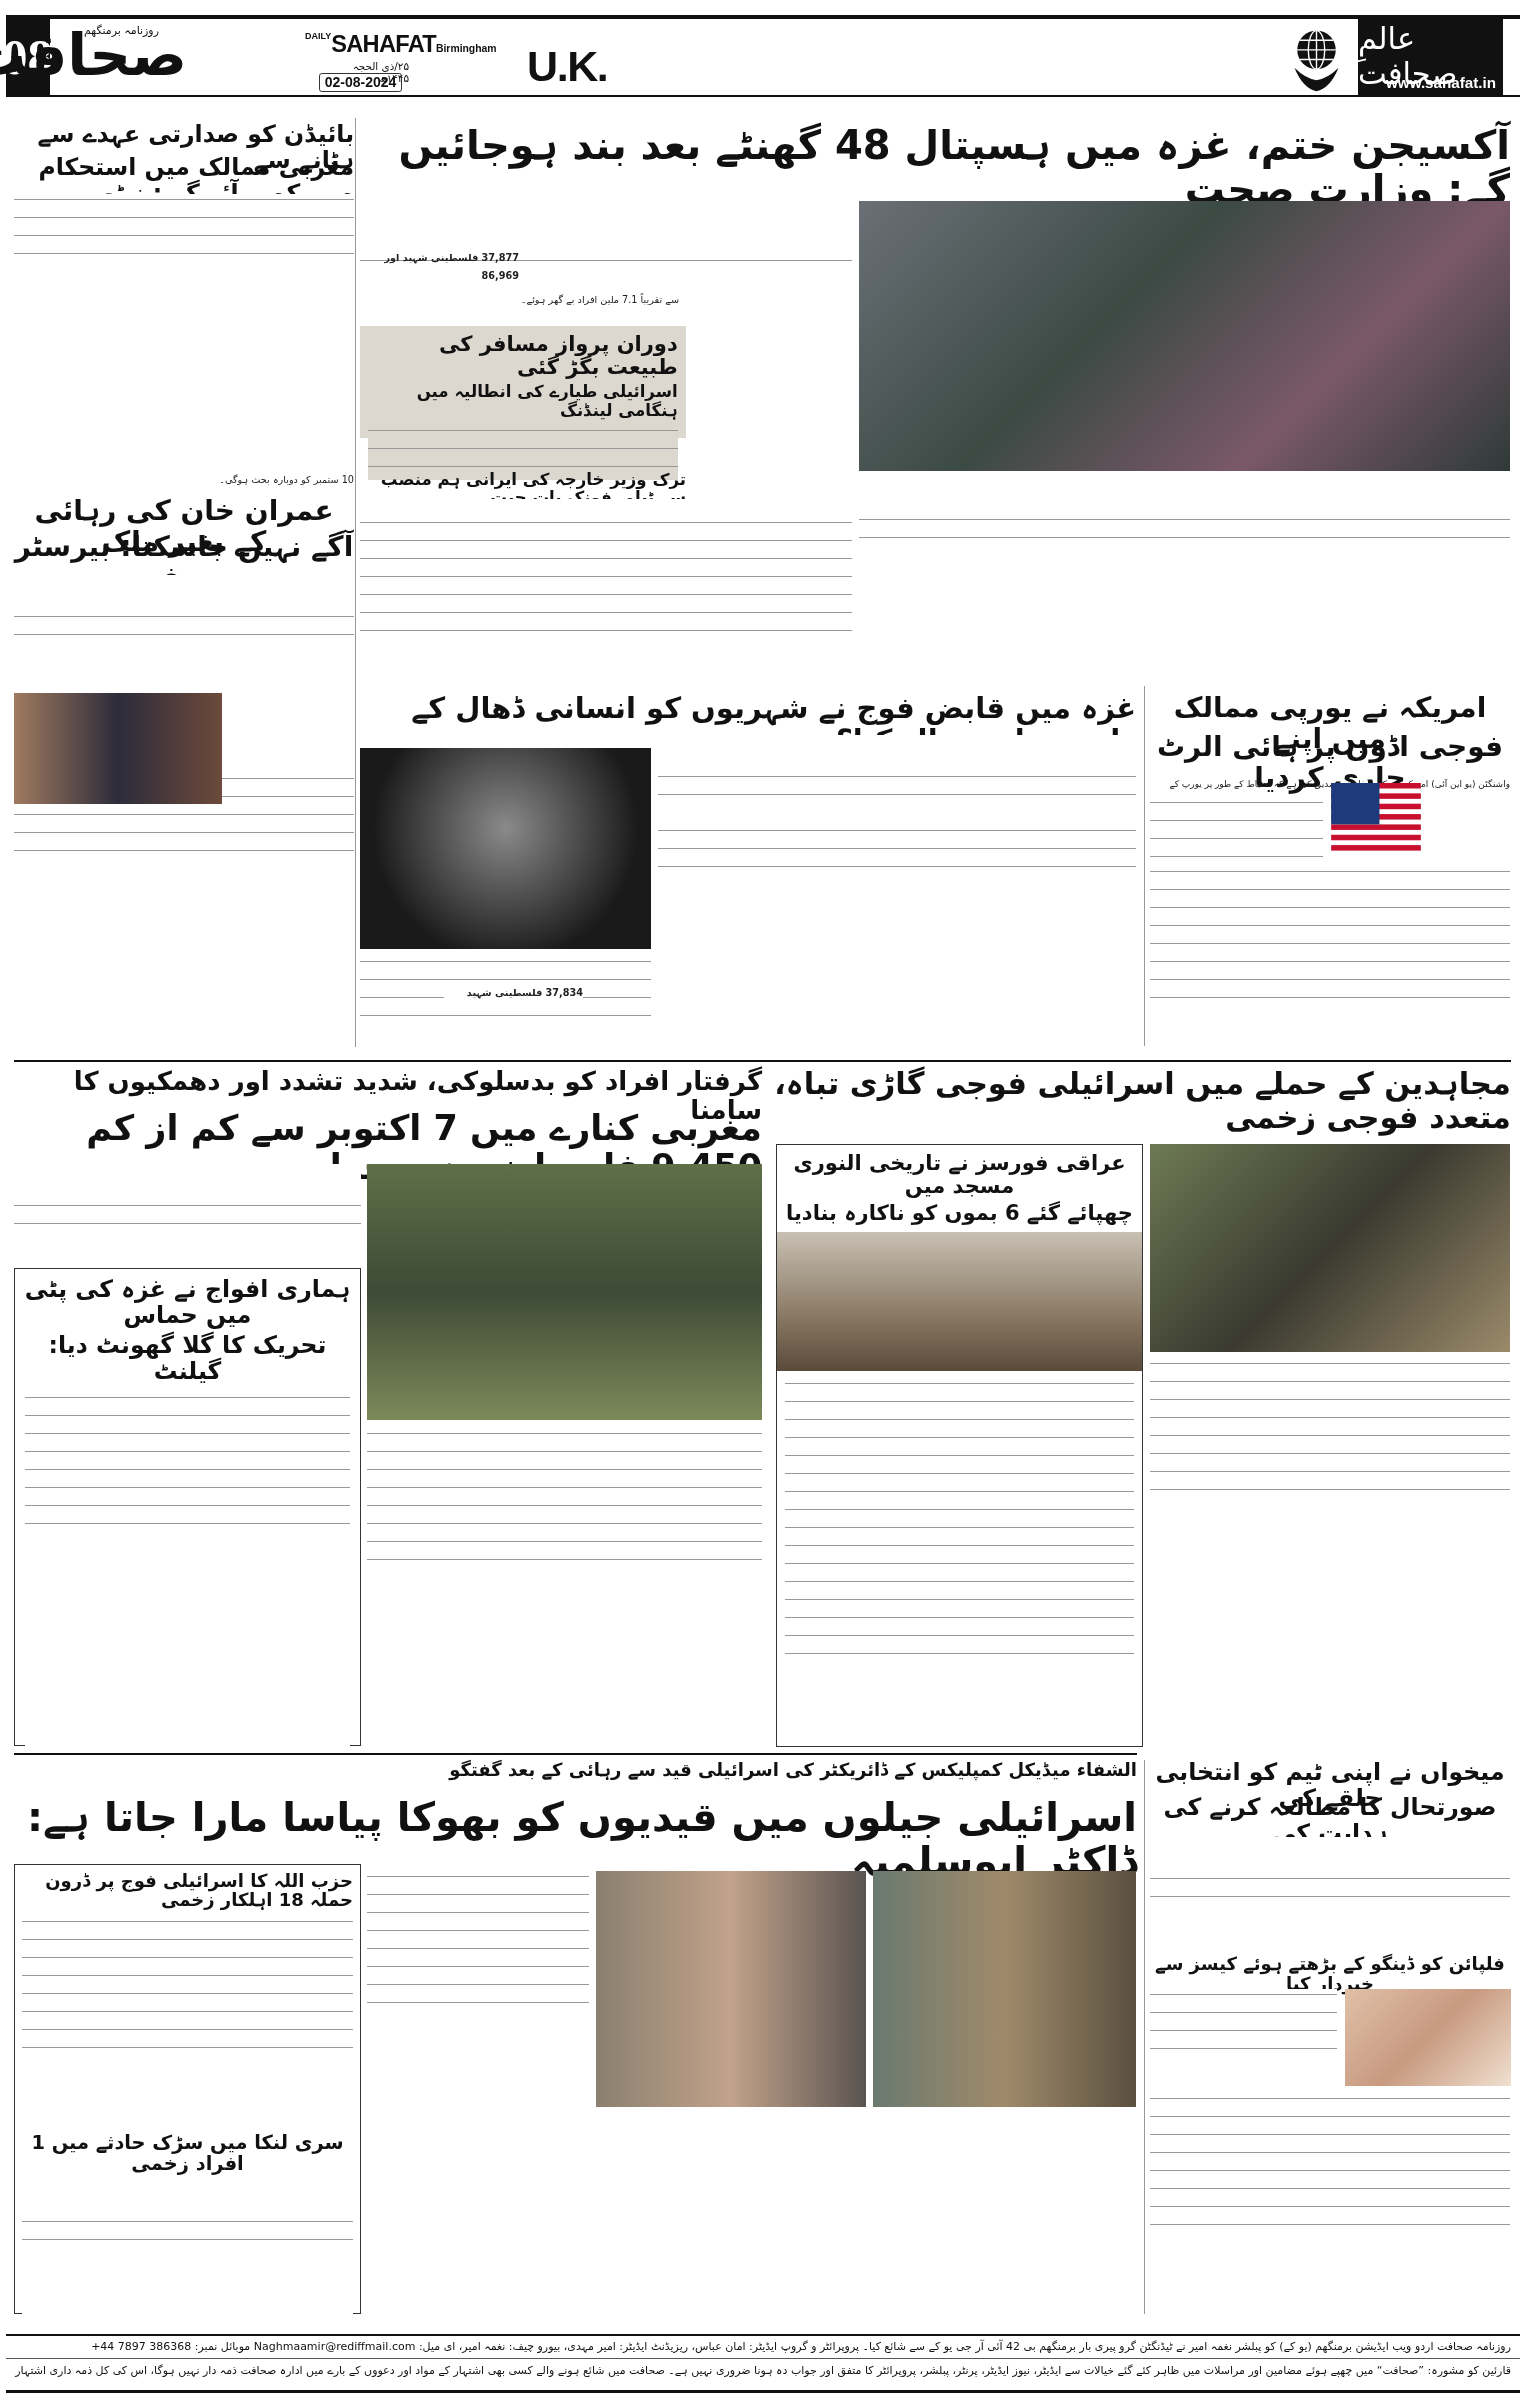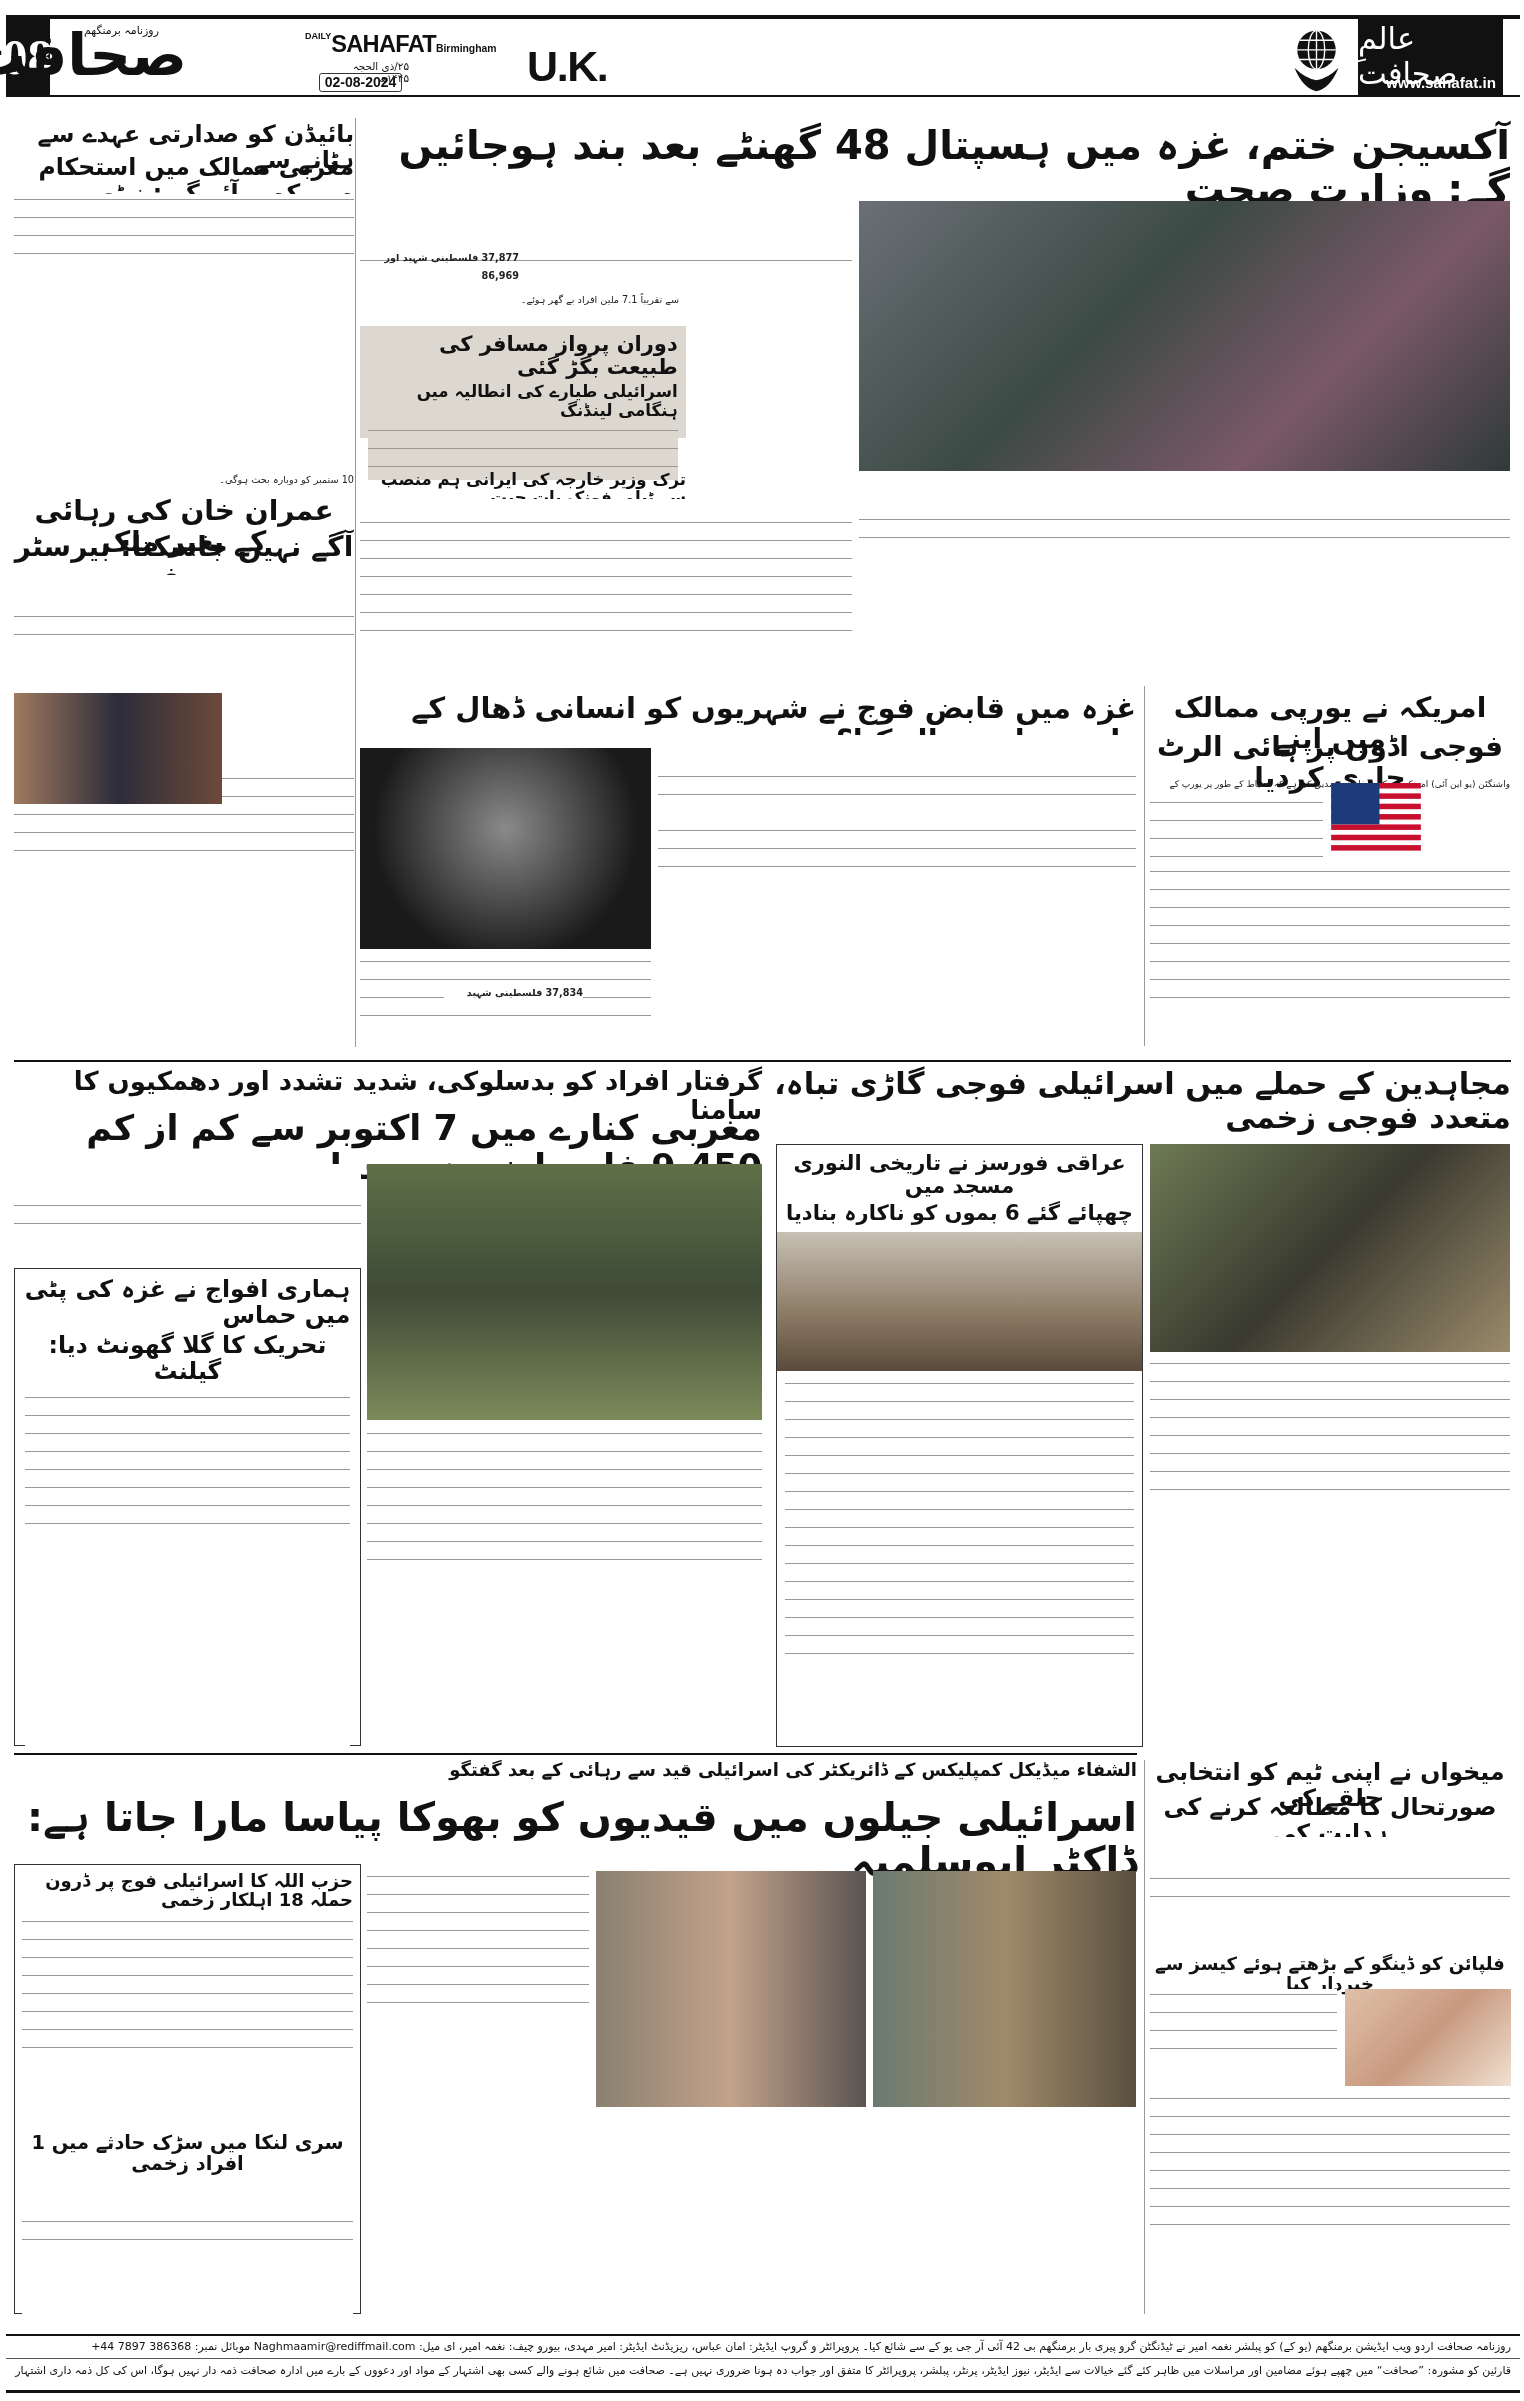--- a/index.html
+++ b/index.html
@@ -115,21 +115,21 @@
 
 <div class="abs rule" style="left:14px;top:1060px;width:1497px"></div>
 
 <div class="abs hl rtl" style="left:14px;top:1067px;width:748px;font-size:26px">گرفتار افراد کو بدسلوکی، شدید تشدد اور دھمکیوں کا سامنا</div>
 <div class="abs hl rtl" style="left:14px;top:1109px;width:748px;font-size:35px">مغربی کنارے میں 7 اکتوبر سے کم از کم 9,450 فلسطینی زیر حراست</div>
 <div class="abs body text-lines" style="left:14px;top:1164px;width:347px;height:69px"></div>
 <div class="abs photo" style="left:367px;top:1164px;width:395px;height:256px;background:linear-gradient(180deg,#5f7048,#3e4a36 50%,#7c8a5a)"></div>
 <div class="abs body text-lines" style="left:367px;top:1428px;width:395px;height:319px"></div>
 
 <div class="abs boxed" style="left:14px;top:1268px;width:347px;height:478px">
-  <div class="hl rtl" style="font-size:23.6px;padding:8.3px 9.7px 0;">ہماری افواج نے غزہ کی پٹی میں حماس</div>
+  <div class="hl rtl" style="font-size:23.6px;padding:8.3px 9.7px 0;text-align:center">ہماری افواج نے غزہ کی پٹی میں حماس</div>
   <div class="hl rtl" style="font-size:23.6px;padding:4.2px 9.7px 0;text-align:center">تحریک کا گلا گھونٹ دیا: گیلنٹ</div>
   <div class="text-lines" style="margin:7px 9.7px;height:374px"></div>
 </div>
 
 <div class="abs hl rtl" style="left:769px;top:1067px;width:742px;font-size:30.5px">مجاہدین کے حملے میں اسرائیلی فوجی گاڑی تباہ، متعدد فوجی زخمی</div>
 <div class="abs photo" style="left:1150px;top:1144px;width:360px;height:208px;background:linear-gradient(135deg,#6e7a54,#3a3a30 50%,#9a8a6a)"></div>
 <div class="abs body text-lines" style="left:1150px;top:1358px;width:360px;height:388px"></div>
 
 <div class="abs boxed" style="left:776px;top:1144px;width:367px;height:603px">
   <div class="hl rtl" style="font-size:21px;padding:7px 8.3px 0;text-align:center">عراقی فورسز نے تاریخی النوری مسجد میں</div>

